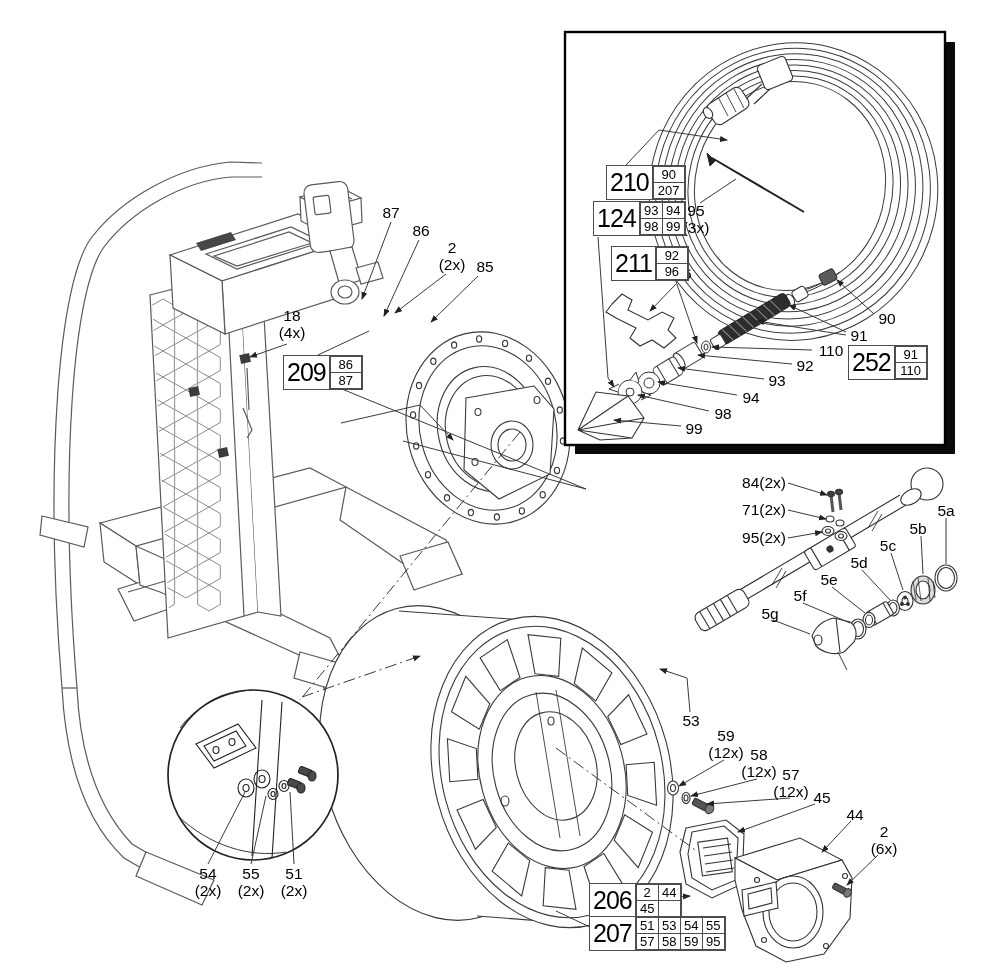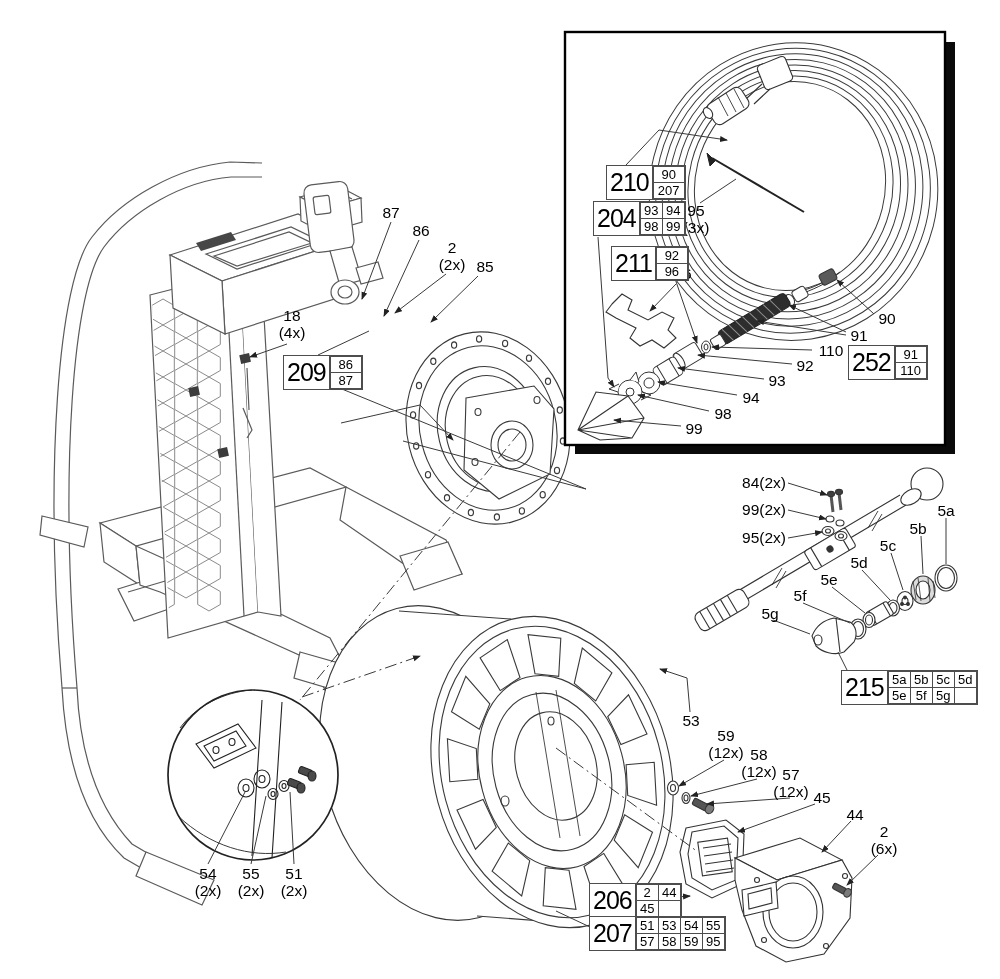--- a/index.html
+++ b/index.html
@@ -412,21 +412,21 @@
 <div class="callout" style="left:683px;top:266px">96</div>
 <div class="callout" style="left:887px;top:311px">90</div>
 <div class="callout" style="left:859px;top:328px">91</div>
 <div class="callout" style="left:831px;top:343px">110</div>
 <div class="callout" style="left:805px;top:358px">92</div>
 <div class="callout" style="left:777px;top:373px">93</div>
 <div class="callout" style="left:751px;top:390px">94</div>
 <div class="callout" style="left:723px;top:406px">98</div>
 <div class="callout" style="left:694px;top:421px">99</div>
 <div class="callout" style="left:764px;top:475px">84(2x)</div>
-<div class="callout" style="left:764px;top:502px">99(2x)</div>
+<div class="callout" style="left:764px;top:502px">71(2x)</div>
 <div class="callout" style="left:764px;top:530px">95(2x)</div>
 <div class="callout" style="left:946px;top:503px">5a</div>
 <div class="callout" style="left:918px;top:521px">5b</div>
 <div class="callout" style="left:888px;top:538px">5c</div>
 <div class="callout" style="left:859px;top:555px">5d</div>
 <div class="callout" style="left:829px;top:572px">5e</div>
 <div class="callout" style="left:800px;top:588px">5f</div>
 <div class="callout" style="left:770px;top:606px">5g</div>
 <div class="callout" style="left:691px;top:713px">53</div>
 <div class="callout" style="left:726px;top:728px">59
@@ -469,21 +469,21 @@
             <td>90</td>
           </tr>
     <tr>
             <td>207</td>
           </tr>
   </tbody>
       </table>
 </div>
 
 <div class="refbox" style="left:593px;top:201px">
-  <div class="ref">204</div>
+  <div class="ref">124</div>
   <table>
         <tbody>
     <tr>
             <td>93</td>
             <td>94</td>
           </tr>
     <tr>
             <td>98</td>
             <td>99</td>
           </tr>
@@ -512,39 +512,20 @@
     <tr>
             <td>91</td>
           </tr>
     <tr>
             <td>110</td>
           </tr>
   </tbody>
       </table>
 </div>
 
-<div class="refbox" style="left:841px;top:670px">
-  <div class="ref">215</div>
-  <table>
-        <tbody>
-    <tr>
-            <td>5a</td>
-            <td>5b</td>
-            <td>5c</td>
-            <td>5d</td>
-          </tr>
-    <tr>
-            <td>5e</td>
-            <td>5f</td>
-            <td>5g</td>
-            <td></td>
-          </tr>
-  </tbody>
-      </table>
-</div>
 
 <div class="refbox" style="left:589px;top:883px">
   <div class="ref">206</div>
   <table>
         <tbody>
     <tr>
             <td>2</td>
             <td>44</td>
           </tr>
     <tr>

